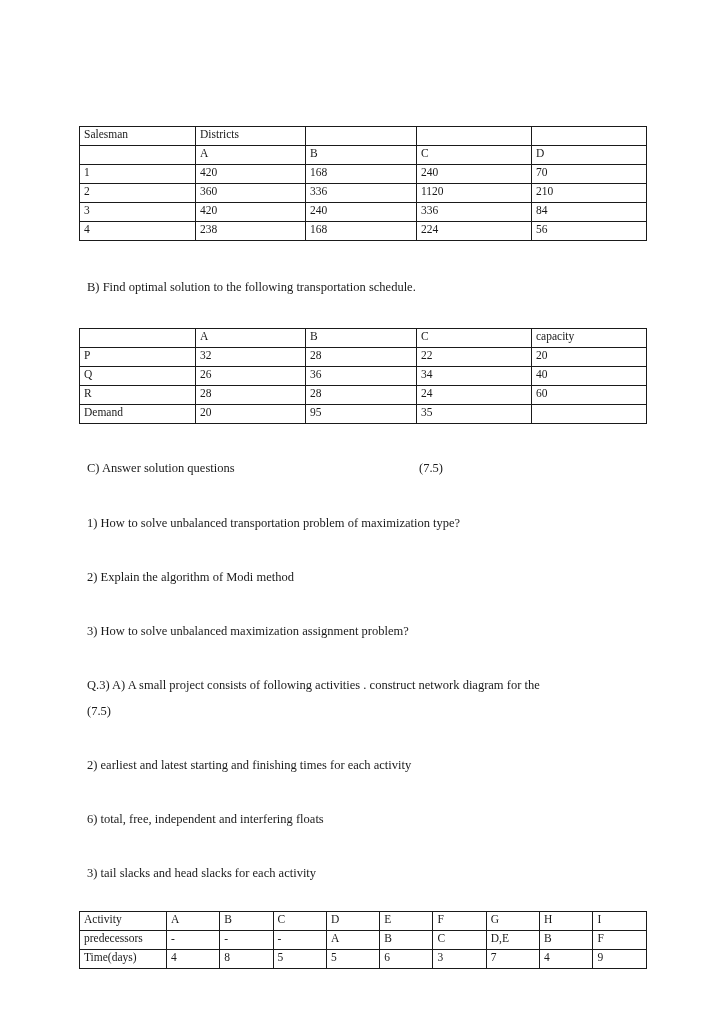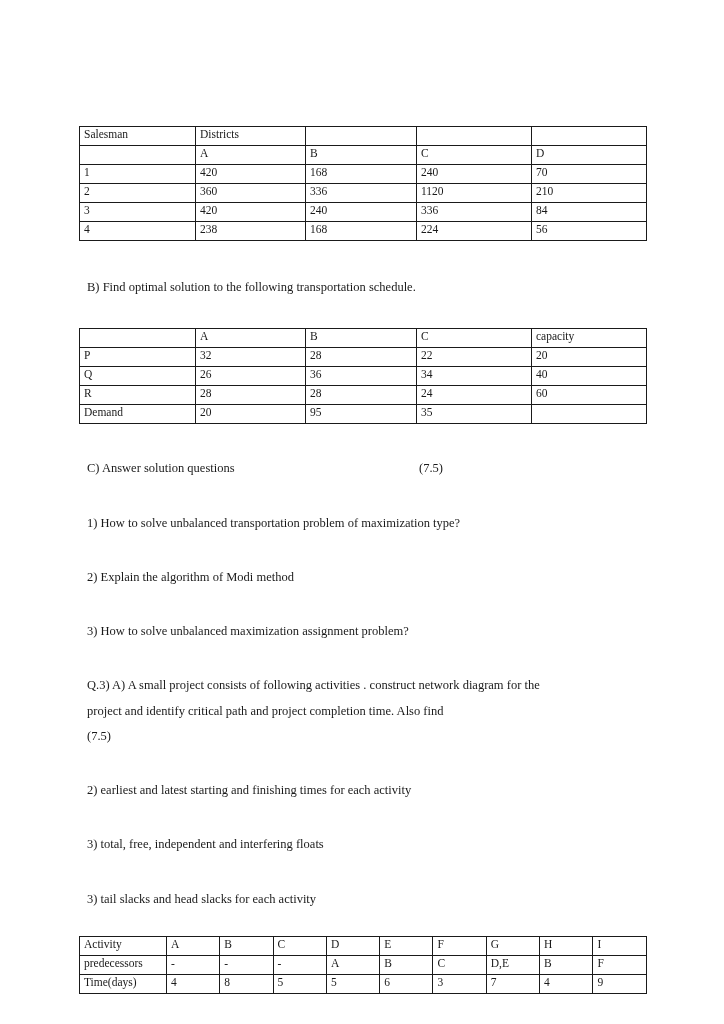--- a/index.html
+++ b/index.html
@@ -202,28 +202,27 @@
 
     <p class="para">1) How to solve unbalanced transportation problem of maximization type?</p>
     <div class="gap-q"></div>
     <p class="para">2) Explain the algorithm of Modi method</p>
     <div class="gap-q"></div>
     <p class="para">3) How to solve unbalanced maximization assignment problem?</p>
 
     <div class="gap-q"></div>
 
     <p class="para">Q.3) A) A small project consists of following activities . construct network diagram for the</p>
-    <p class="para">project and identify critical path and project completion time. Also find</p>
     <p class="para">(7.5)</p>
 
     <div class="gap-q"></div>
 
     <p class="para">2) earliest and latest starting and finishing times for each activity</p>
     <div class="gap-q"></div>
-    <p class="para">3) total, free, independent and interfering floats</p>
+    <p class="para">6) total, free, independent and interfering floats</p>
     <div class="gap-q"></div>
     <p class="para">3) tail slacks and head slacks for each activity</p>
 
     <div class="gap-before-t3"></div>
 
     <table class="doc-table t3">
       <colgroup>
         <col class="a0">
           <col class="ax">
           <col class="ax">

